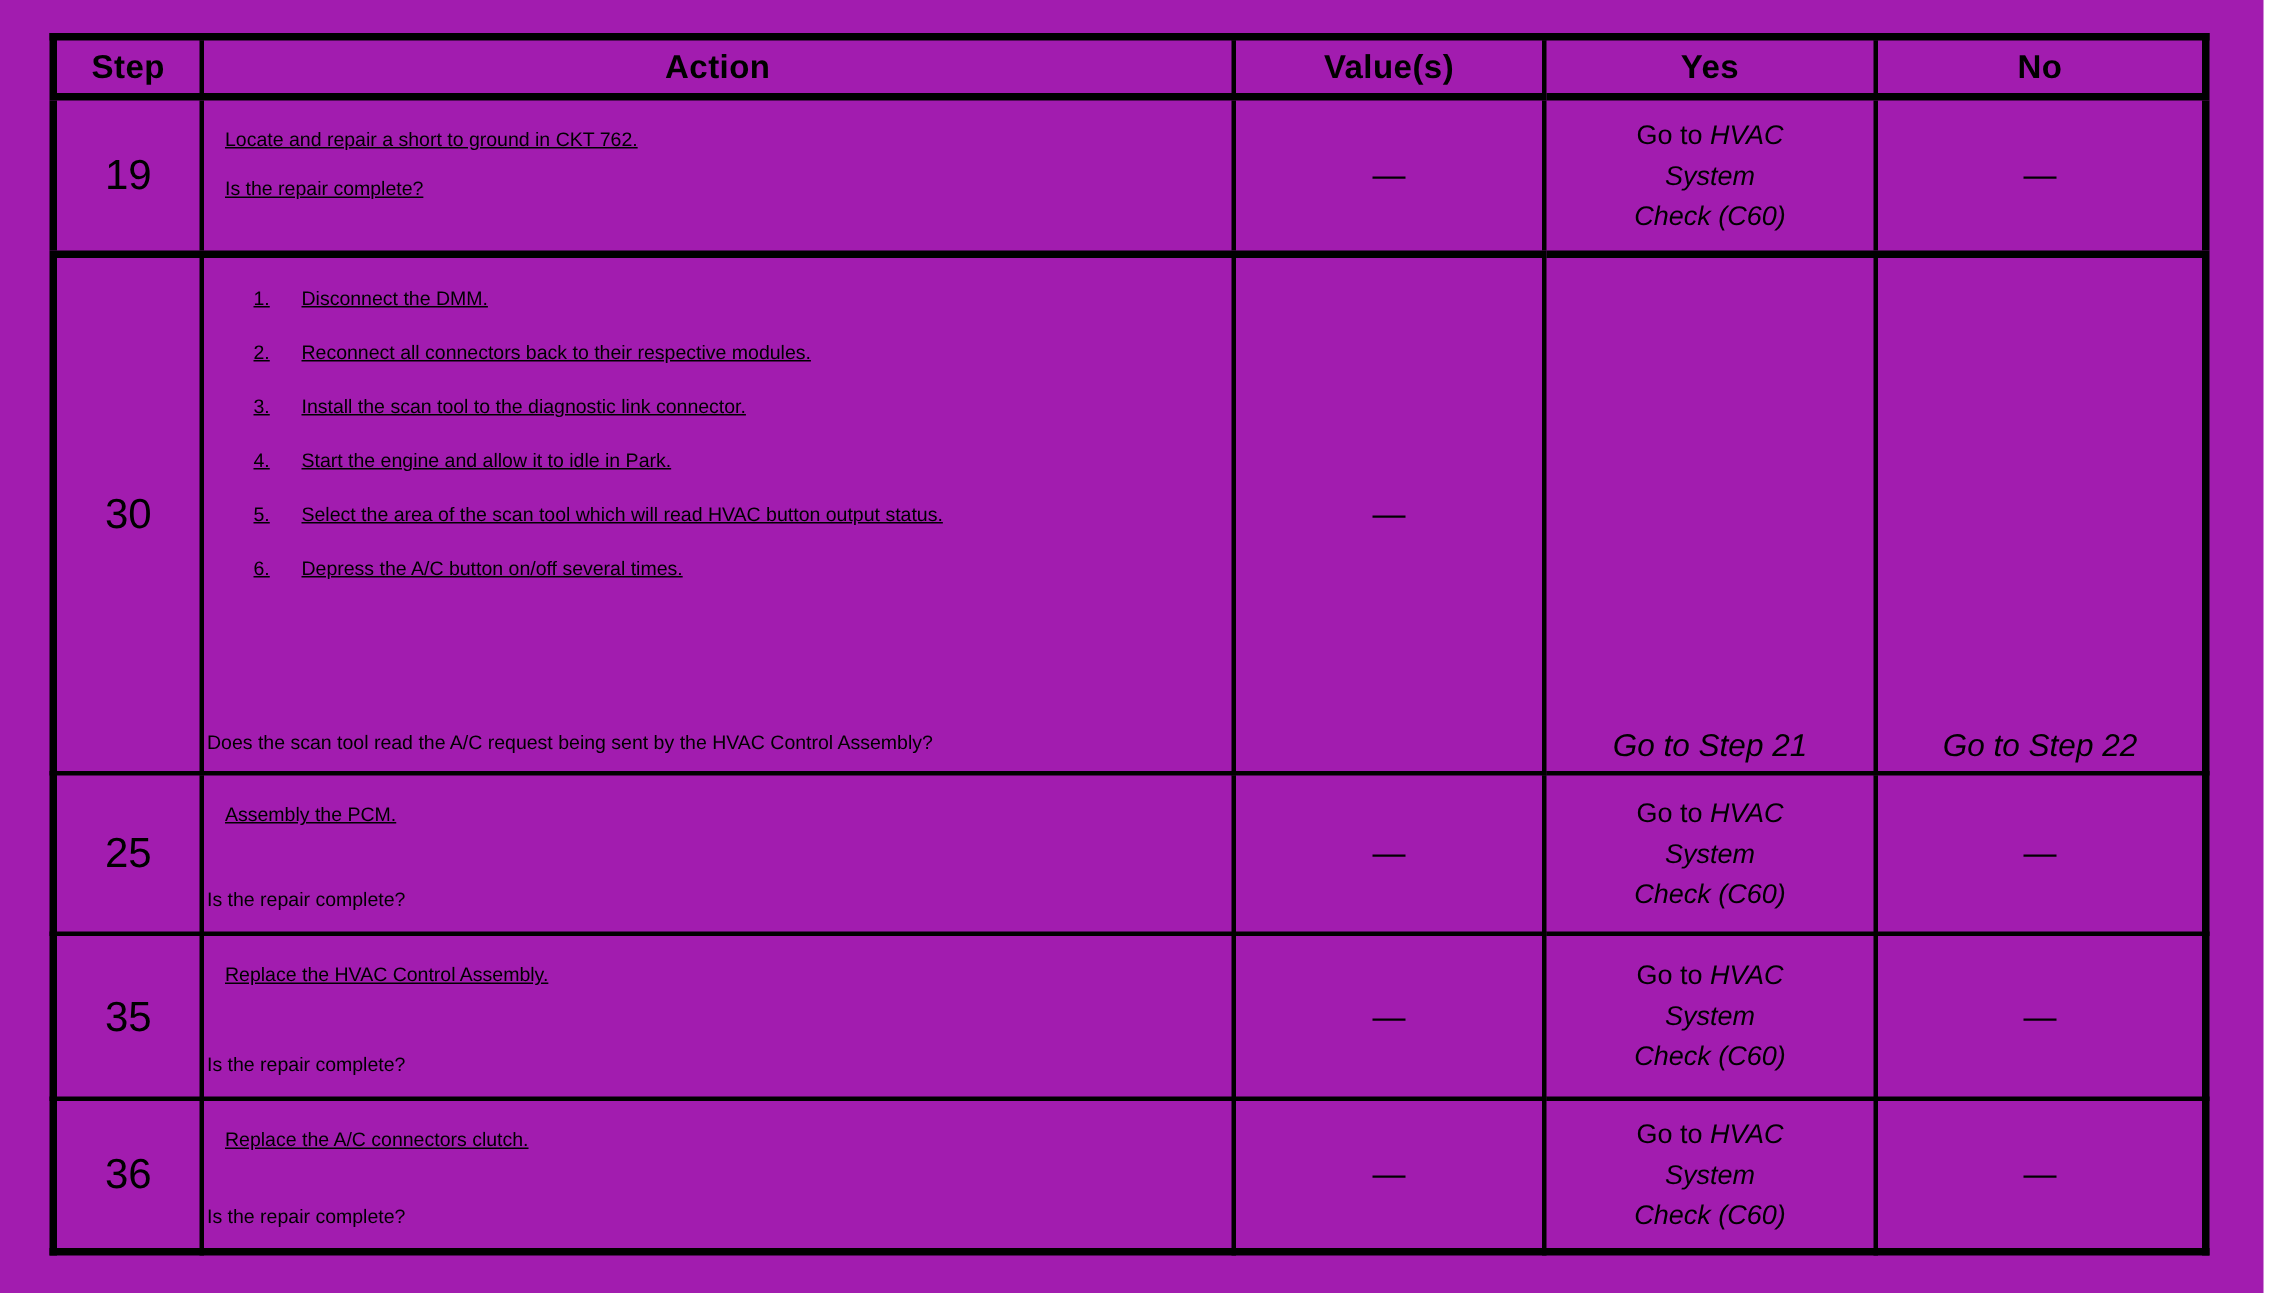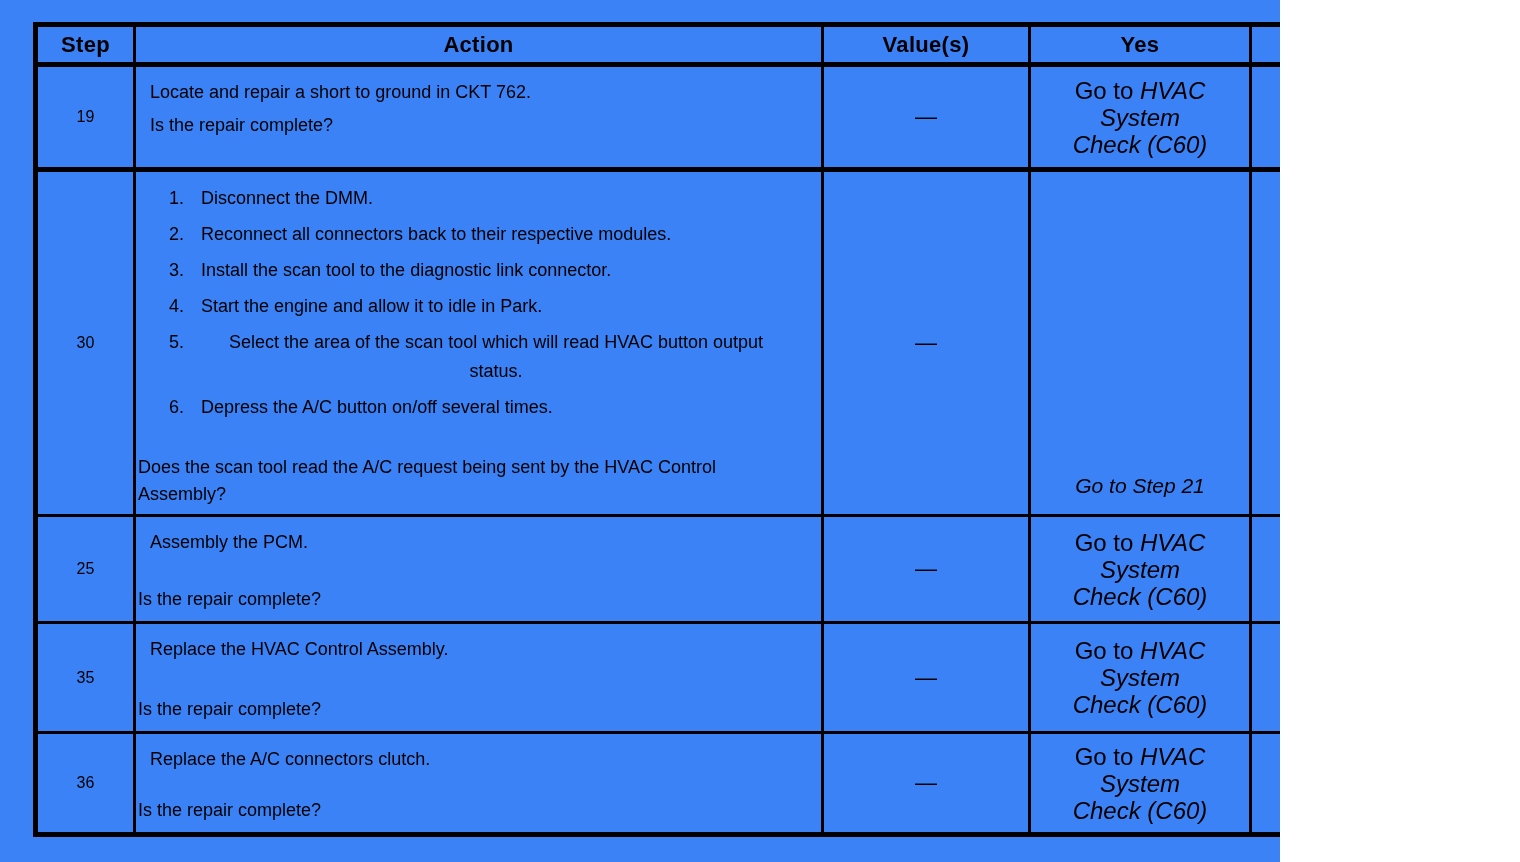--- a/index.html
+++ b/index.html
@@ -7,23 +7,23 @@
     padding: 0;
     background: #ffffff;
     width: 1520px;
     height: 862px;
     font-family: "Liberation Sans", sans-serif;
     color: #000;
     -webkit-font-smoothing: antialiased;
   }
   .page {
     position: relative;
-    width: 1280px;
+    width: 1509px;
     height: 862px;
-    background: #3b82f6;
+    background: #a21caf;
     overflow: hidden;
   }
   table.diag {
     position: absolute;
     left: 33px;
     top: 22px;
     border-collapse: collapse;
     table-layout: fixed;
     width: 1435px;
     border: 5px solid #000;
@@ -52,29 +52,30 @@
   tr.r19 { height: 105px; }
   tr.r20 { height: 346px; }
   tr.r21 { height: 107px; }
   tr.r22 { height: 110px; }
   tr.r23 { height: 102px; }
 
   
   td.step-cell {
     text-align: center;
     vertical-align: middle;
-    font-size: 16px;
+    font-size: 28px;
   }
 
   
   td.action-cell {
     vertical-align: top;
     position: relative;
-    font-size: 18px;
+    font-size: 13px;
     line-height: 33px;
+    text-decoration: underline;
   }
   .action-pad { padding: 9px 10px 6px 14px; }
   .q-bottom {
     position: absolute;
     left: 2px;
     bottom: 8px;
     line-height: 27px;
   }
   .q20 { max-width: 660px; bottom: 6px; }
 
@@ -96,32 +97,32 @@
 
   
   td.value-cell, td.no-cell {
     text-align: center;
     vertical-align: middle;
     font-size: 22px;
   }
   td.yes-cell {
     text-align: center;
     vertical-align: middle;
-    font-size: 24px;
+    font-size: 18px;
   }
   .goto-block { line-height: 27px; text-align: center; }
   .it { font-style: italic; }
   td.bottom-link {
     vertical-align: bottom;
     text-align: center;
     font-size: 21px;
   }
   td.bottom-link .goto-step {
     display: block;
-    padding-bottom: 16px;
+    padding-bottom: 4px;
     font-style: italic;
   }
   .dash { display: inline-block; }
 </style>
 </head>
 <body>
 
 <div class="page">
   <table class="diag">
     <colgroup>

